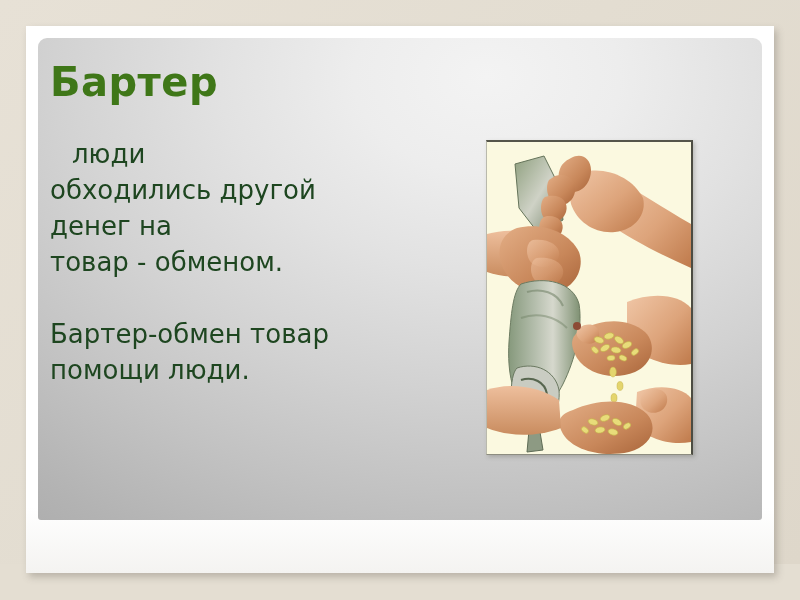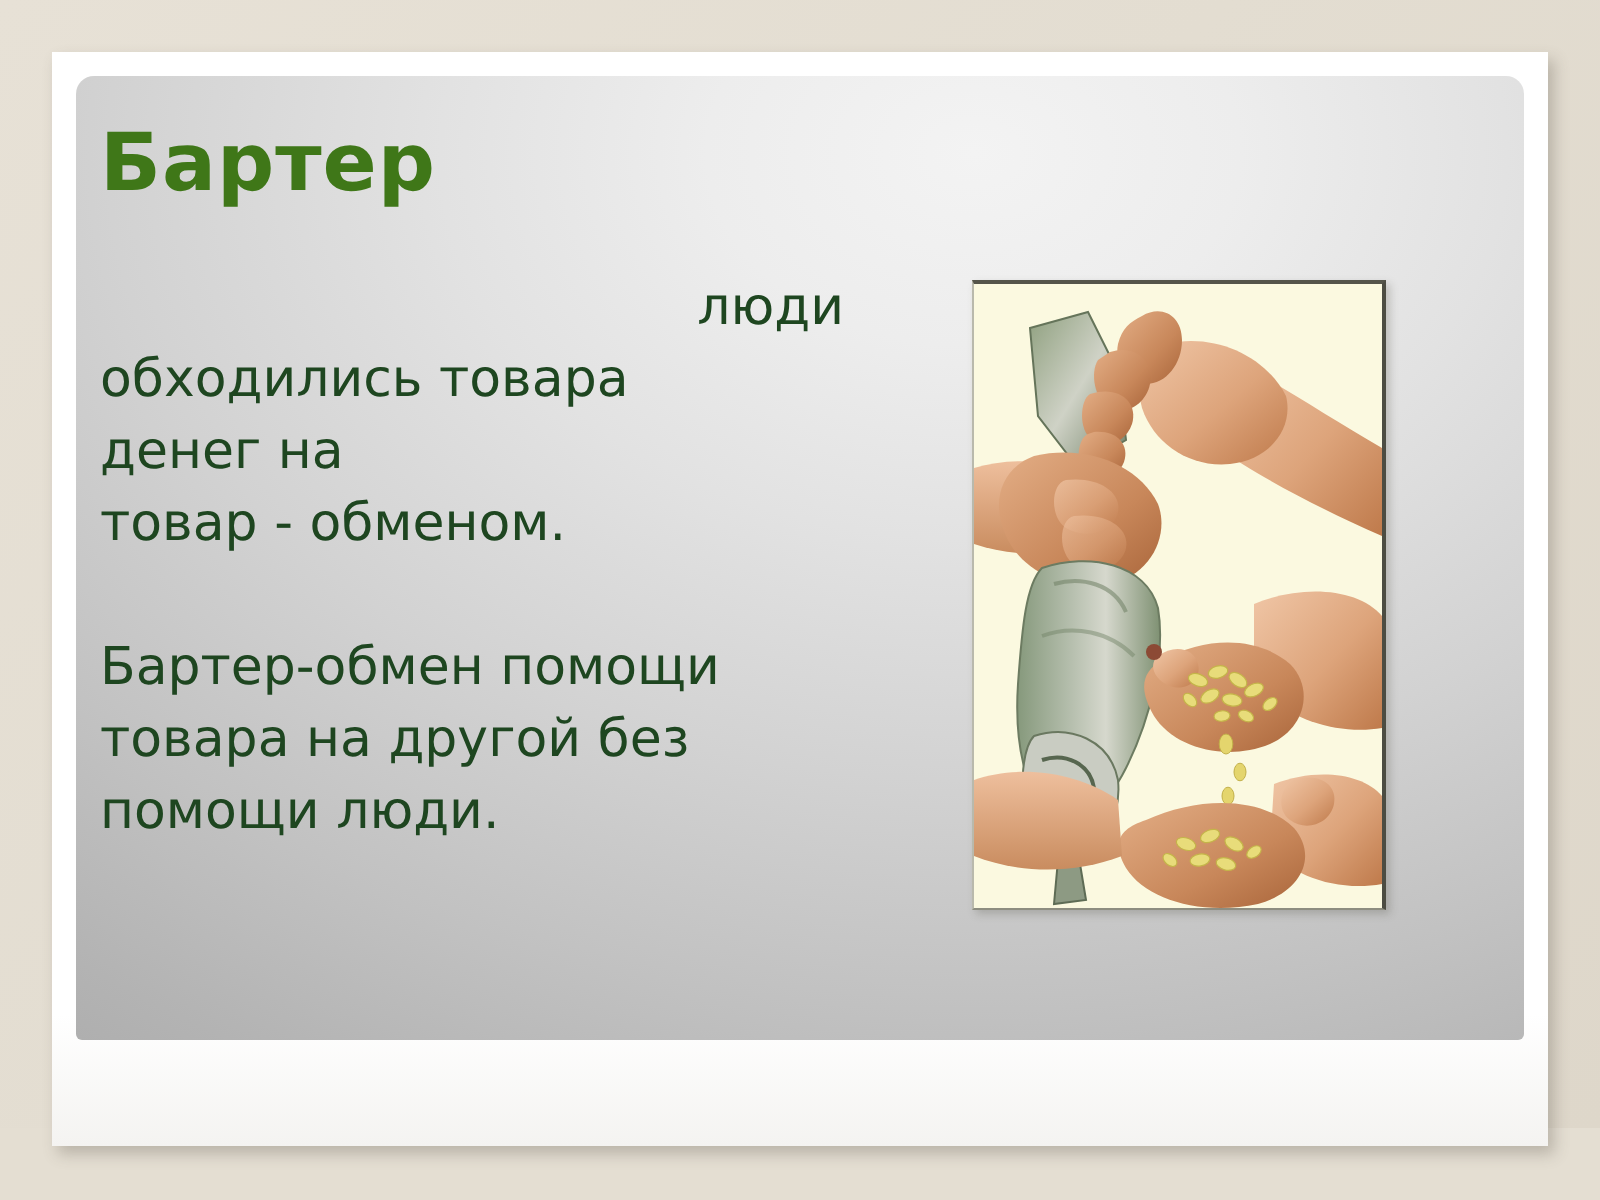--- a/index.html
+++ b/index.html
@@ -81,21 +81,20 @@
     font-size: 26px;
     line-height: 36px;
     font-weight: normal;
   }
   .body-text p {
     margin: 0;
     white-space: pre;
   }
   .body-text p.indent {
     padding-left: 22px;
-    text-align: right;
   }
   .body-text .spacer {
     display: block;
     height: 36px;
   }
 
   
   .picture-frame {
     position: absolute;
     left: 448px;
@@ -122,26 +121,25 @@
 <div class="slide-stage">
 
   <div class="slide-card">
 
     <div class="slide-panel">
 
       <h1 class="slide-title">Бартер</h1>
 
       <div class="body-text">
         <p class="indent">люди</p>
-        <p>обходились товара</p>
+        <p>обходились другой</p>
         <p>денег на</p>
         <p>товар - обменом.</p>
         <span class="spacer"></span>
-        <p>Бартер-обмен помощи</p>
-        <p>товара на другой без</p>
+        <p>Бартер-обмен товар</p>
         <p>помощи люди.</p>
       </div>
 
       <div class="picture-frame">
         <svg viewBox="0 0 204 312" preserveAspectRatio="none">
           <defs>
             <linearGradient id="skinA" x1="0" y1="0" x2="1" y2="1">
               <stop offset="0%" stop-color="#f0c6a6"></stop>
               <stop offset="55%" stop-color="#dda47b"></stop>
               <stop offset="100%" stop-color="#bf7a4b"></stop>

